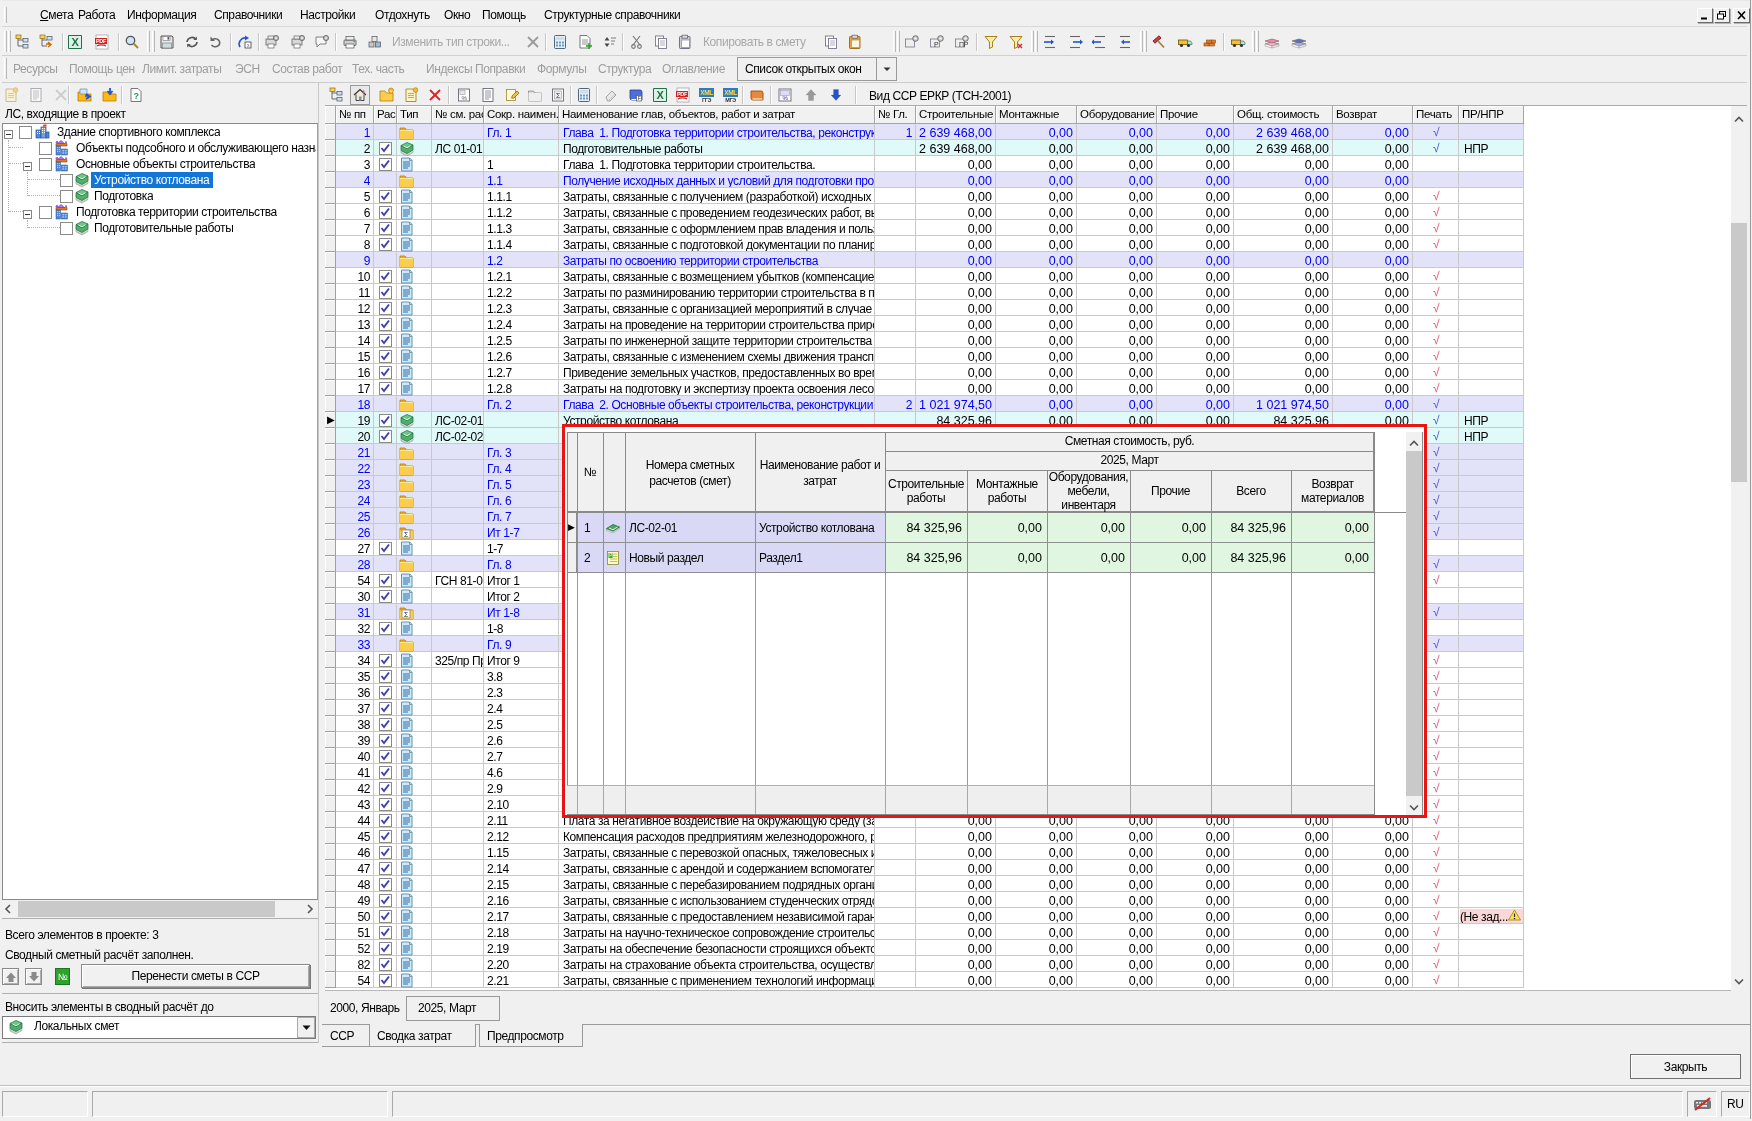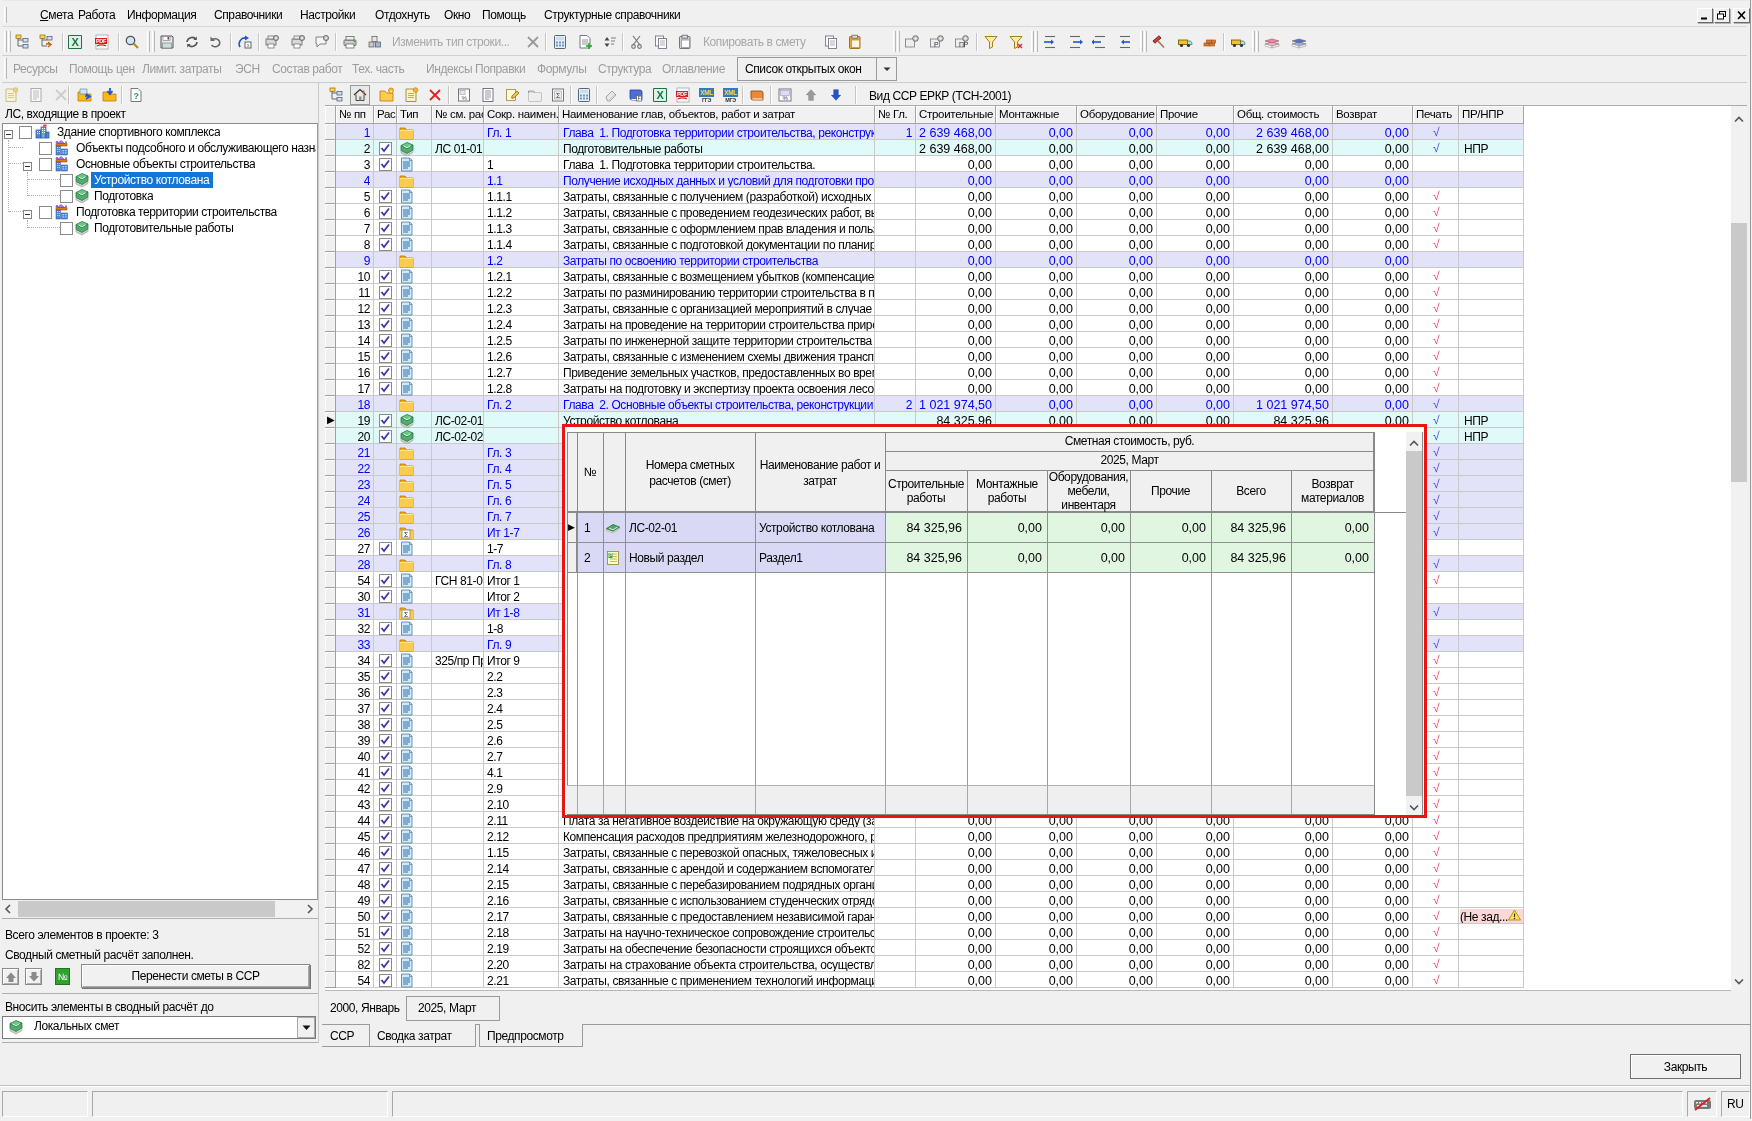--- a/index.html
+++ b/index.html
@@ -2167,21 +2167,21 @@
 <div style="left:399px;top:669px;width:16px;height:15px;"><svg width="15" height="15" viewBox="0 0 15 15">
       <path d="M2.5 1 h8 l2.5 2.5 V14 H2.5 z" fill="#cfe9fb" stroke="#5b87a8" stroke-width="0.9"></path>
       <path d="M10.5 1 l2.5 2.5 h-2.5 z" fill="#fff" stroke="#5b87a8" stroke-width="0.8"></path>
       <g stroke="#2f6ea8" stroke-width="1">
         <line x1="4" y1="5" x2="11" y2="5"></line>
         <line x1="4" y1="7" x2="11" y2="7"></line>
         <line x1="4" y1="9" x2="11" y2="9"></line>
         <line x1="4" y1="11" x2="9" y2="11"></line>
       </g>
     </svg></div>
-<div class="cell" style="left:487px;top:670px;width:71px;height:13px;color:#000;">2.2</div>
+<div class="cell" style="left:487px;top:670px;width:71px;height:13px;color:#000;">3.8</div>
 <div class="cell num" style="left:916px;top:670px;width:76px;height:13px;color:#000;text-align:right;">0,00</div>
 <div class="cell num" style="left:996px;top:670px;width:77px;height:13px;color:#000;text-align:right;">0,00</div>
 <div class="cell num" style="left:1077px;top:670px;width:76px;height:13px;color:#000;text-align:right;">0,00</div>
 <div class="cell num" style="left:1157px;top:670px;width:73px;height:13px;color:#000;text-align:right;">0,00</div>
 <div class="cell num" style="left:1234px;top:670px;width:95px;height:13px;color:#000;text-align:right;">0,00</div>
 <div class="cell num" style="left:1333px;top:670px;width:76px;height:13px;color:#000;text-align:right;">0,00</div>
 <div style="left:1413px;top:668px;width:46px;height:16px;color:#f0446a;text-align:center;padding-top:1px;">√</div>
 <div style="left:325px;top:684px;width:11px;height:16px;background:#f0f0f0;border-right:1px solid #a0a0a0;border-bottom:1px solid #a0a0a0;box-shadow:inset 1px 1px 0 #fff;"></div>
 <div style="left:336px;top:684px;width:1188px;height:16px;background:#ffffff;border-bottom:1px solid #c9c9c9;"></div>
 <div style="left:373px;top:684px;width:1px;height:15px;background:#c9c9c9;"></div>
@@ -2407,21 +2407,21 @@
 <div style="left:399px;top:765px;width:16px;height:15px;"><svg width="15" height="15" viewBox="0 0 15 15">
       <path d="M2.5 1 h8 l2.5 2.5 V14 H2.5 z" fill="#cfe9fb" stroke="#5b87a8" stroke-width="0.9"></path>
       <path d="M10.5 1 l2.5 2.5 h-2.5 z" fill="#fff" stroke="#5b87a8" stroke-width="0.8"></path>
       <g stroke="#2f6ea8" stroke-width="1">
         <line x1="4" y1="5" x2="11" y2="5"></line>
         <line x1="4" y1="7" x2="11" y2="7"></line>
         <line x1="4" y1="9" x2="11" y2="9"></line>
         <line x1="4" y1="11" x2="9" y2="11"></line>
       </g>
     </svg></div>
-<div class="cell" style="left:487px;top:766px;width:71px;height:13px;color:#000;">4.1</div>
+<div class="cell" style="left:487px;top:766px;width:71px;height:13px;color:#000;">4.6</div>
 <div class="cell num" style="left:916px;top:766px;width:76px;height:13px;color:#000;text-align:right;">0,00</div>
 <div class="cell num" style="left:996px;top:766px;width:77px;height:13px;color:#000;text-align:right;">0,00</div>
 <div class="cell num" style="left:1077px;top:766px;width:76px;height:13px;color:#000;text-align:right;">0,00</div>
 <div class="cell num" style="left:1157px;top:766px;width:73px;height:13px;color:#000;text-align:right;">0,00</div>
 <div class="cell num" style="left:1234px;top:766px;width:95px;height:13px;color:#000;text-align:right;">0,00</div>
 <div class="cell num" style="left:1333px;top:766px;width:76px;height:13px;color:#000;text-align:right;">0,00</div>
 <div style="left:1413px;top:764px;width:46px;height:16px;color:#f0446a;text-align:center;padding-top:1px;">√</div>
 <div style="left:325px;top:780px;width:11px;height:16px;background:#f0f0f0;border-right:1px solid #a0a0a0;border-bottom:1px solid #a0a0a0;box-shadow:inset 1px 1px 0 #fff;"></div>
 <div style="left:336px;top:780px;width:1188px;height:16px;background:#ffffff;border-bottom:1px solid #c9c9c9;"></div>
 <div style="left:373px;top:780px;width:1px;height:15px;background:#c9c9c9;"></div>

